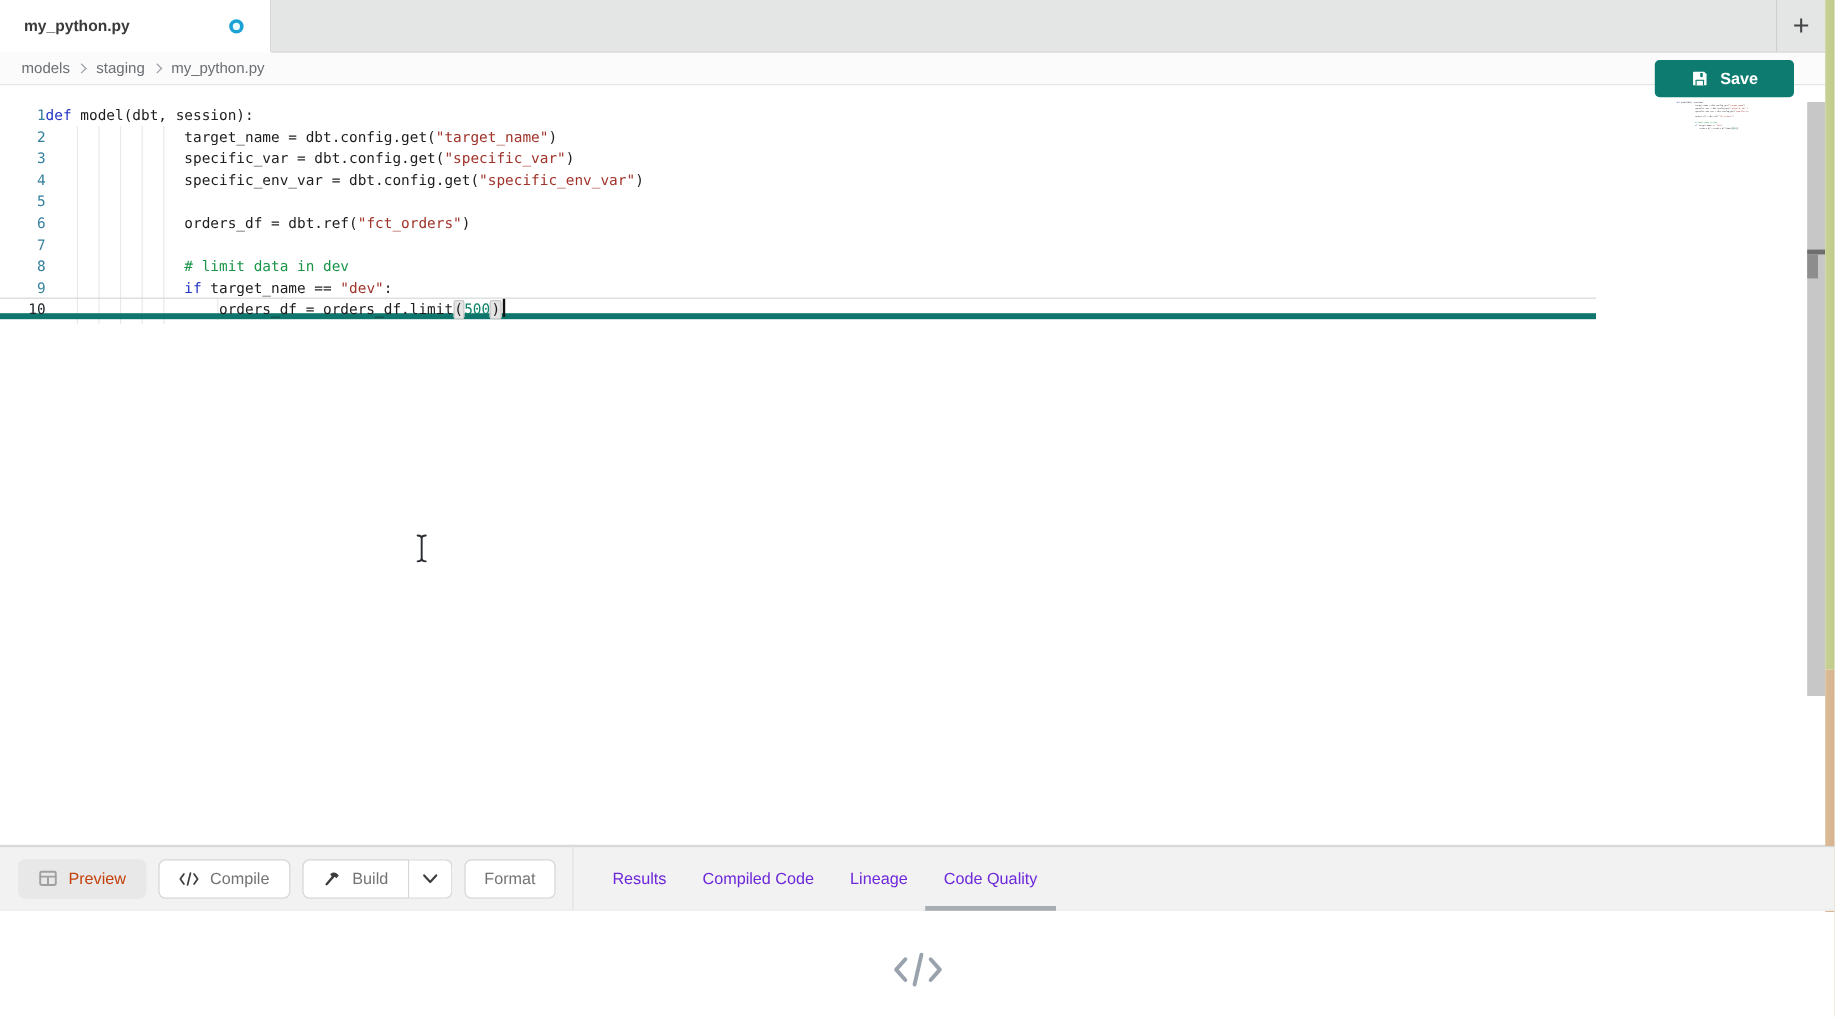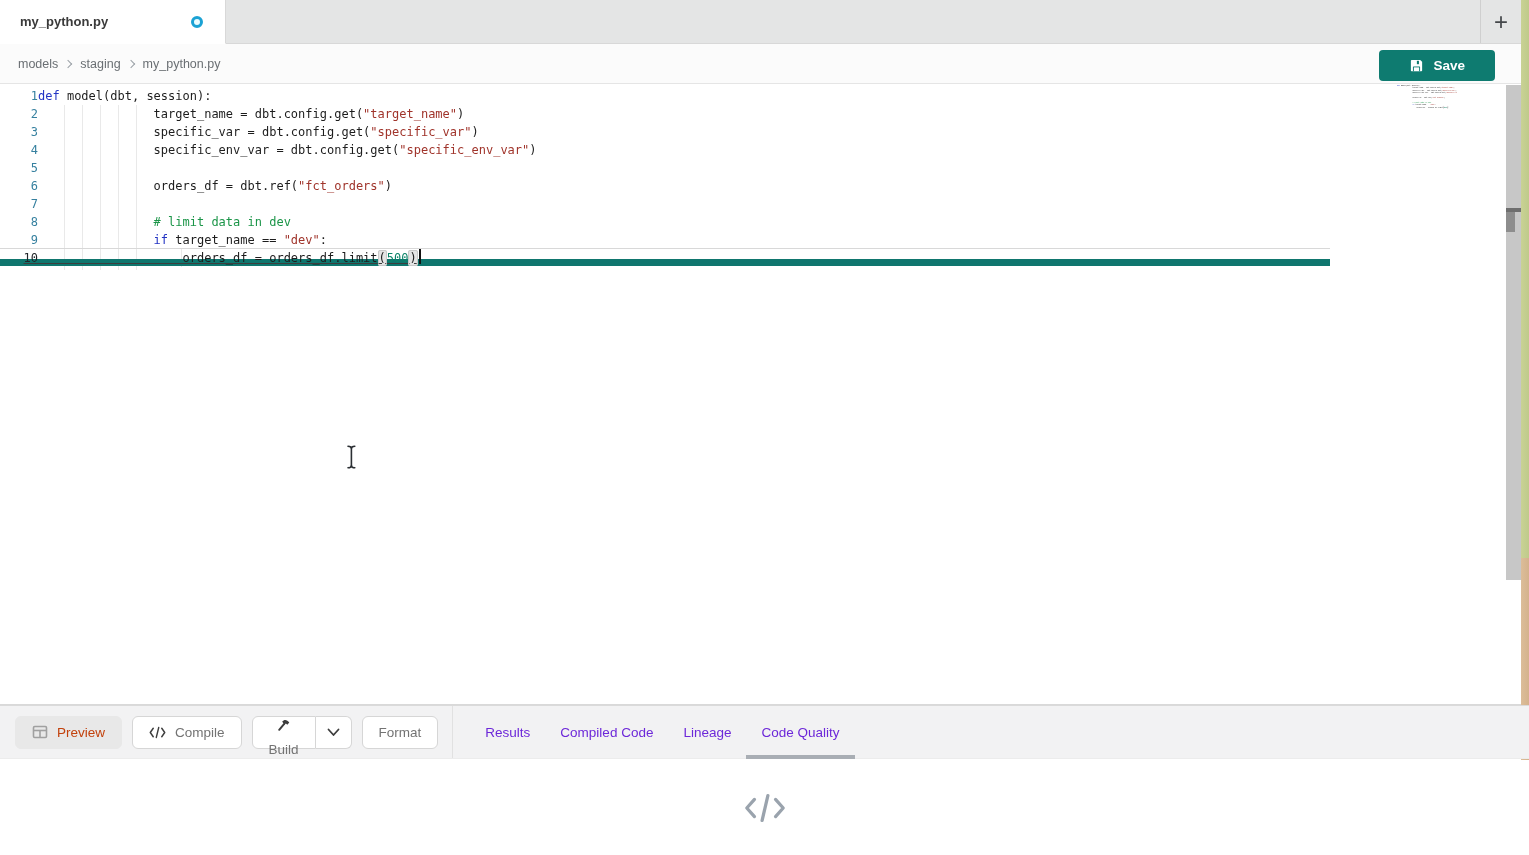--- a/index.html
+++ b/index.html
@@ -28,21 +28,21 @@
   }
   .tab-bar-fill { flex:1; }
   .tab-bar-sep { width:1px; background:#cfcfcf; margin:0; }
   .new-tab-btn {
     width:40px; display:flex; align-items:center; justify-content:center;
     font-size:24px; font-weight:300; color:#44474a; cursor:pointer;
   }
 
   
   .breadcrumb-bar {
-    position:absolute; left:0; top:44px; width:1521px; height:40px;
+    position:absolute; left:0; top:44px; width:1521px; height:27px;
     background:#fbfbfb; border-bottom:1px solid #e5e5e5;
     display:flex; align-items:center; padding:0 18px;
   }
   .crumb { font-size:12.5px; color:#6a6f73; }
   .crumb-chevron {
     width:6px; height:6px; border-right:1.5px solid #9aa0a6; border-top:1.5px solid #9aa0a6;
     transform:rotate(45deg); margin:0 9px 0 7px; display:inline-block;
   }
   .save-button {
     position:absolute; right:26px; top:6px; height:31px; min-width:83px;
@@ -57,23 +57,22 @@
     background:#ffffff; border-bottom:1px solid #d9d9d9; overflow:hidden;
   }
   .code-area { position:absolute; left:0; top:3px; }
   .code-line {
     display:flex; height:18px; line-height:18px; white-space:pre;
     font-family:"DejaVu Sans Mono", monospace; font-size:12px;
   }
   .gutter-num { flex:none; width:38px; text-align:right; color:#36809f; }
   .line-text { color:#1d1d1d; }
   .code-line.active {
-    width:1330px; border-top:1px solid #d8d8d8; border-bottom:7px solid #0f766e;
+    width:1330px; border-top:1px solid #d8d8d8; border-bottom:5px solid #0f766e;
     margin-top:-1px;
-    text-decoration:underline;
   }
   .code-line.active .gutter-num { color:#202428; }
   .tok-kw  { color:#2334c4; }
   .tok-pl  { color:#1d1d1d; }
   .tok-str { color:#a0342b; }
   .tok-com { color:#1b9548; }
   .tok-num { color:#0c8468; }
   .tok-brkt { color:#1d1d1d; background:#e4e4e4; border:1px solid #c9c9c9; border-radius:2px; }
   .caret { display:inline-block; width:2px; height:15px; background:#111; vertical-align:-2px; margin-left:1px; }
 
@@ -113,21 +112,21 @@
     height:33px; display:flex; align-items:center; gap:9px;
     background:#ffffff; border:1px solid #d6d6d6; border-radius:6px;
     padding:0 16px; font-size:13.5px; color:#737373;
     font-family:"Liberation Sans", sans-serif; cursor:pointer;
   }
   .btn svg { flex:none; }
   .btn.disabled { background:#e8e8e8; border-color:#e8e8e8; color:#c2410c; cursor:default; }
   .btn-preview { margin-left:15px; }
   .btn-compile { margin-left:10px; }
   .split { display:flex; margin-left:10px; }
-  .split .btn-build { border-radius:6px 0 0 6px;flex-direction:column; }
+  .split .btn-build { border-radius:6px 0 0 6px; }
   .split .btn-caret {
     width:36px; height:33px; background:#fff; border:1px solid #d6d6d6; border-left:none;
     border-radius:0 6px 6px 0; display:flex; align-items:center; justify-content:center; cursor:pointer;
   }
   .btn-format { margin-left:10px; }
   .toolbar-sep { width:1px; height:52px; background:#e1e1e1; margin-left:14px; }
 
   .result-tabs { display:flex; height:54px; margin-left:17px; }
   .result-tab {
     padding:0 15px; display:flex; align-items:center; font-size:13.5px; color:#6d28d9;

